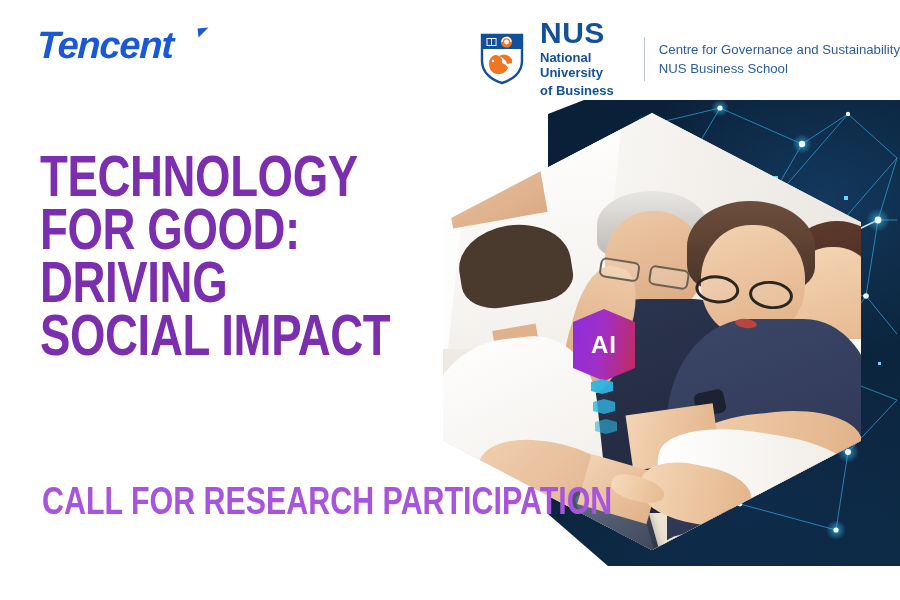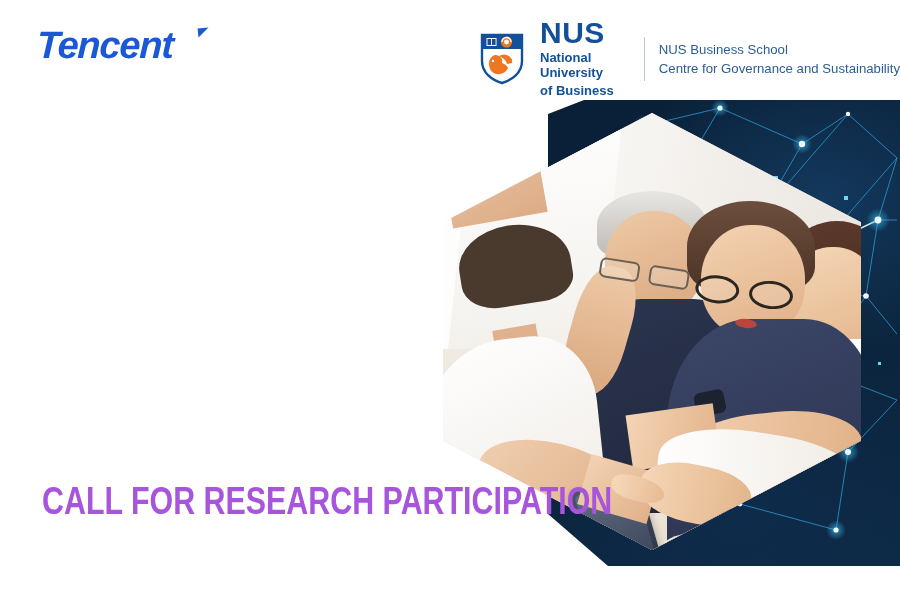--- a/index.html
+++ b/index.html
@@ -332,24 +332,40 @@
     <div class="p1-shorts"></div>
     <div class="p1-arm"></div>
 
     <div class="phone"></div>
     <div class="p1-hand"></div>
 
     <div class="p4-arm"></div>
     <div class="p4-fore"></div>
     <div class="p4-finger"></div>
 
+    <div class="ai-badge">
+      <div class="ai-hex">
+        <span>AI</span>
+      </div>
+      <div class="ai-trail">
+          <i></i>
+          <i></i>
+          <i></i>
+        </div>
+    </div>
   </div>
 
   <div class="bottom-strip"></div>
 
+  <div class="headline">
+    <div class="ln">TECHNOLOGY</div>
+    <div class="ln">FOR GOOD:</div>
+    <div class="ln">DRIVING</div>
+    <div class="ln">SOCIAL IMPACT</div>
+  </div>
 
   <div class="subline">CALL FOR RESEARCH PARTICIPATION</div>
 
   <div class="header">
 
     <div class="tencent-logo">
       <span>Tencent</span>
     </div>
     <div class="tencent-tick"></div>
 
@@ -371,20 +387,20 @@
 
       <div class="nus-word">
         <div class="nus-big">NUS</div>
         <div class="nus-sub">National University</div>
         <div class="nus-sub">of Business</div>
       </div>
 
       <div class="nus-divider"></div>
 
       <div>
+        <div class="nus-centre">Centre for Governance and Sustainability</div>
         <div class="nus-centre">NUS Business School</div>
-        <div class="nus-centre">Centre for Governance and Sustainability</div>
       </div>
 
     </div>
   </div>
 
 </div>
 
 </body></html>

